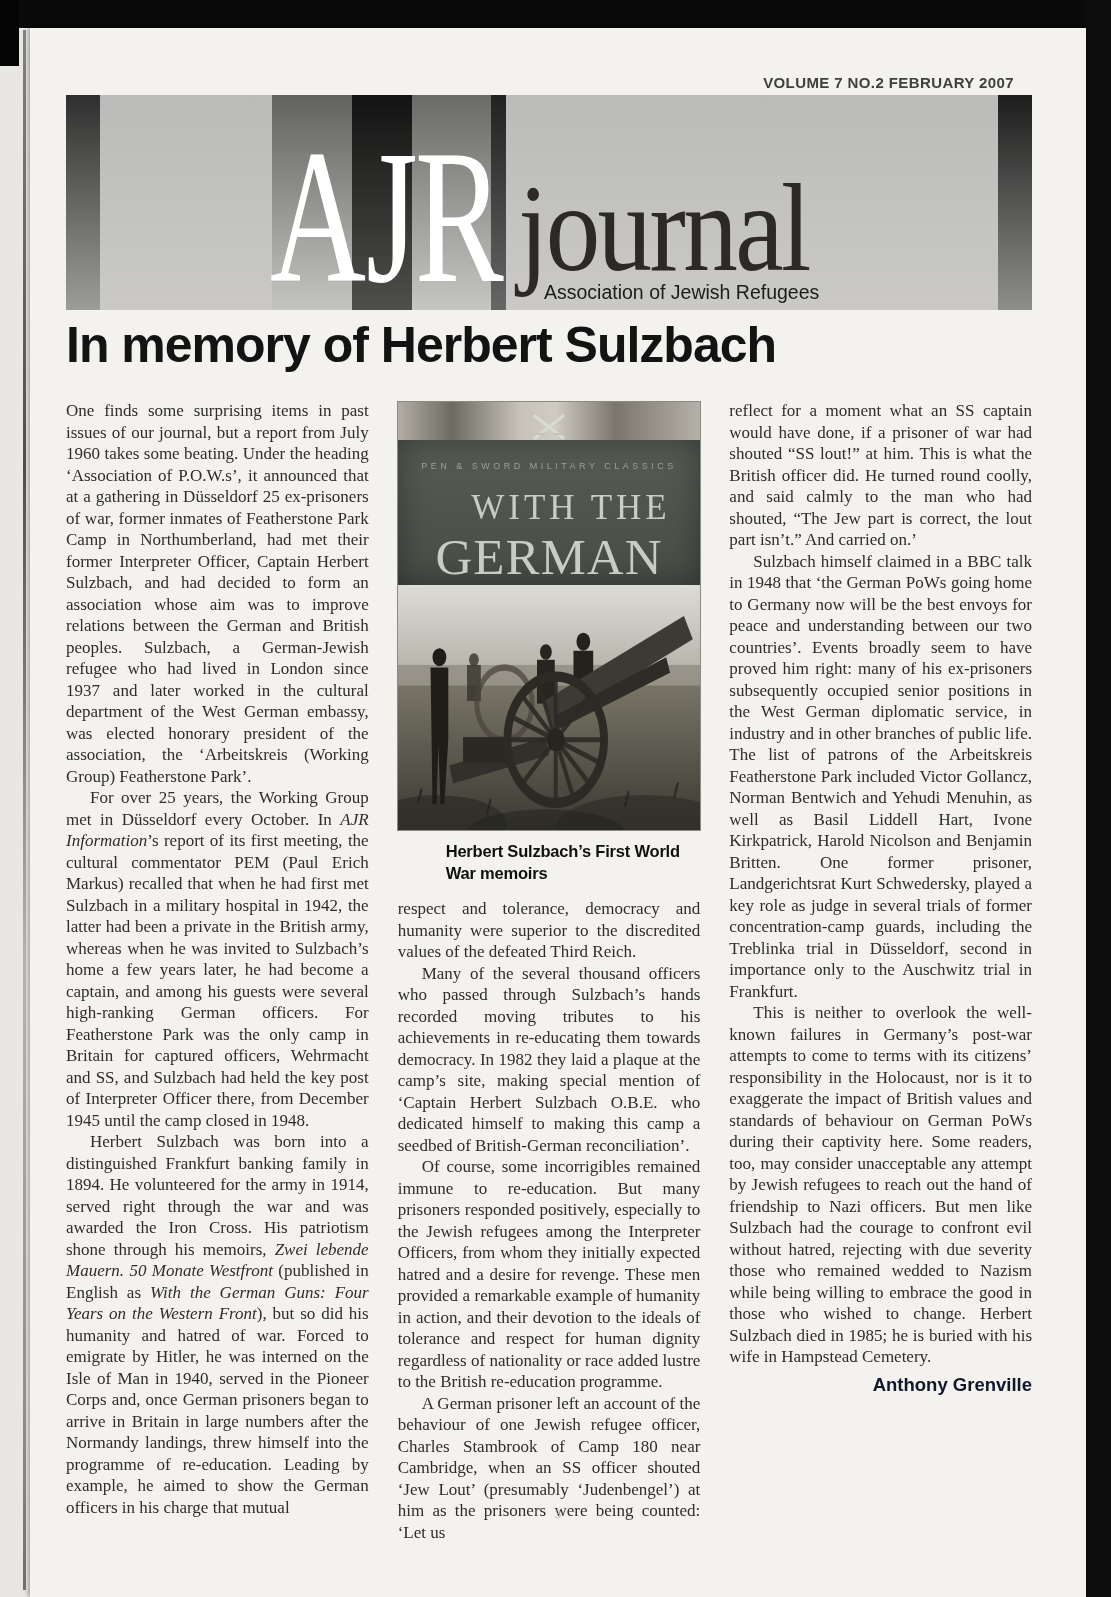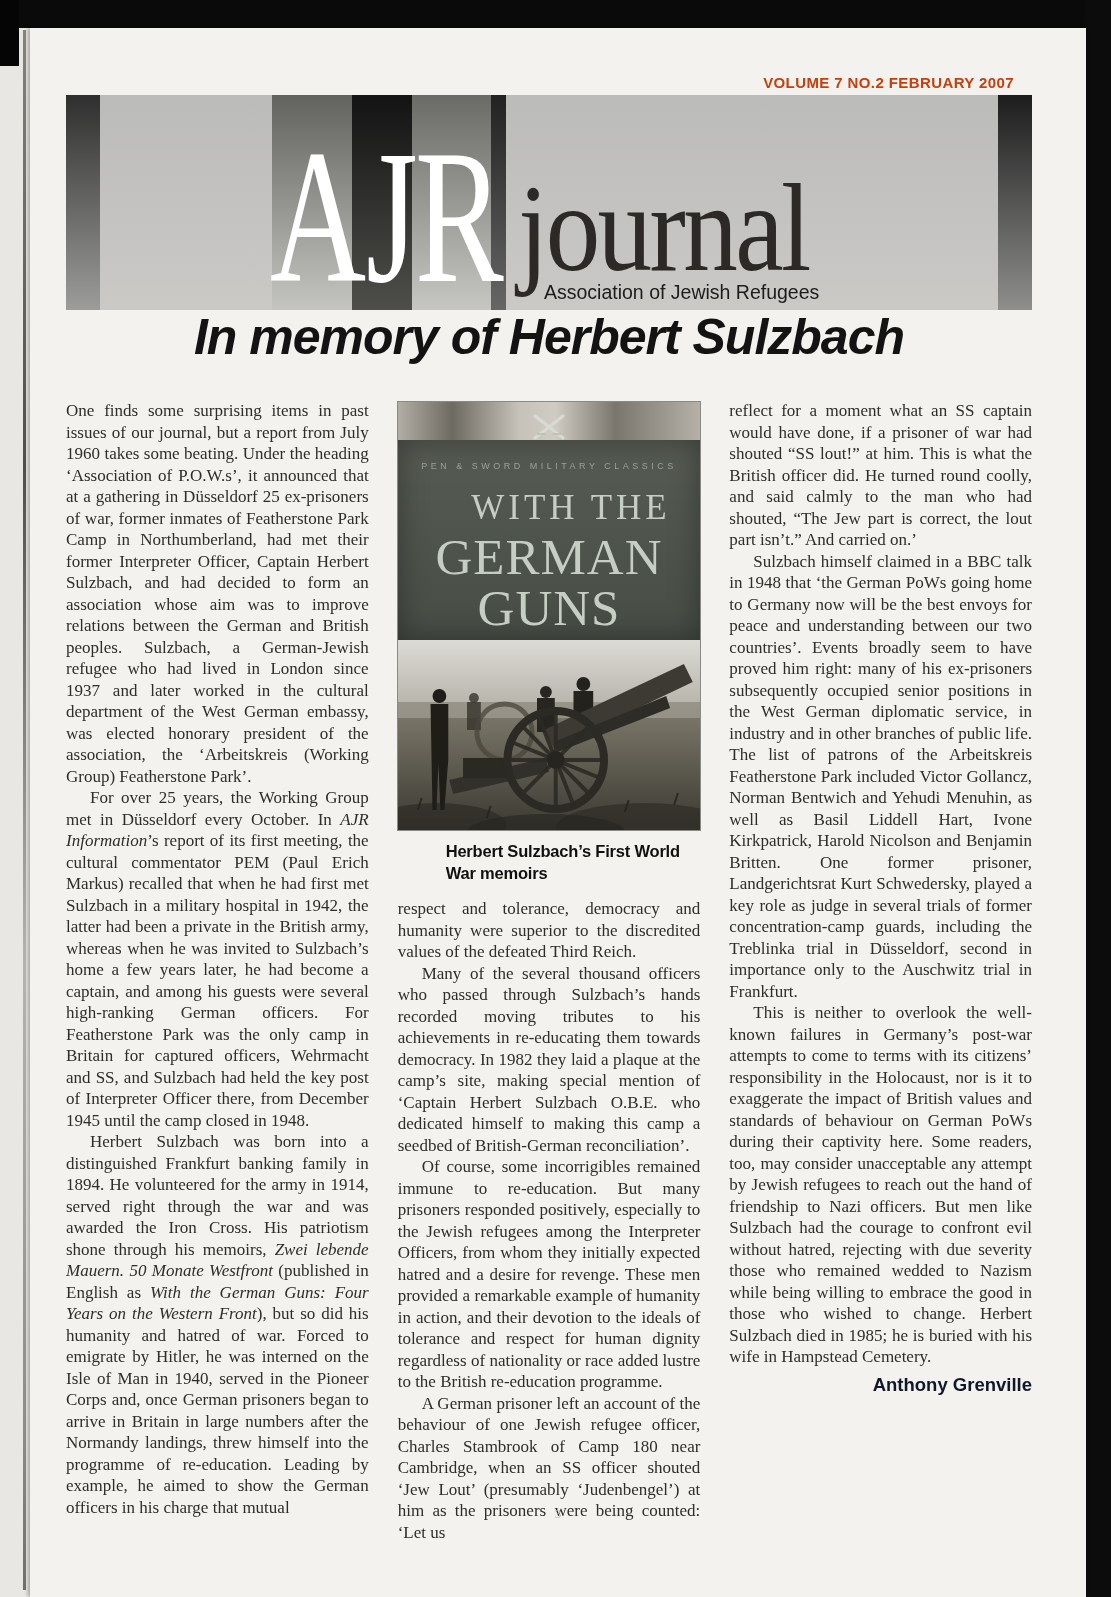--- a/index.html
+++ b/index.html
@@ -5,52 +5,52 @@
   html,body{margin:0;padding:0;}
   body{width:1111px;height:1597px;background:#e8e7e3;overflow:hidden;}
   .stage{position:relative;width:1111px;height:1597px;font-family:"Liberation Serif",serif;}
   .top-band{position:absolute;left:0;top:0;width:1111px;height:28px;background:#0a0a0a;}
   .corner-notch{position:absolute;left:0;top:0;width:19px;height:66px;background:#050505;}
   .right-band{position:absolute;right:0;top:0;width:26px;height:1597px;background:#0c0c0c;}
   .paper{position:absolute;left:30px;top:28px;width:1056px;height:1569px;background:#f3f2ee;box-shadow:-2px 0 4px rgba(0,0,0,.3);}
   .fold-line{position:absolute;left:-7px;top:2px;width:3px;height:1560px;
     background:linear-gradient(#83837c,#4f4f49 28%,#b4b3ad 60%,#8c8b85 90%,#6f6e68);}
   .volume{position:absolute;top:46px;right:72px;font-family:"Liberation Sans",sans-serif;font-weight:700;
-    font-size:15px;letter-spacing:.4px;color:#c2410c;}
+    font-size:15px;letter-spacing:.4px;color:#404040;}
   
   .banner{position:absolute;left:36px;top:67px;width:966px;height:215px;
     background:linear-gradient(180deg,#bbbbba,#cac9c6);}
   .bar{position:absolute;top:0;height:100%;width:34px;}
   .bar.left{left:0;background:linear-gradient(180deg,#2f2f2f,#9c9c9a);}
   .bar.right{right:0;background:linear-gradient(180deg,#1d1d1d,#8e8e8c);}
   .stripe{position:absolute;top:0;height:100%;}
   .s1{left:206px;width:80px;background:linear-gradient(180deg,#62625f,#c4c4c0);}
   .s2{left:286px;width:60px;background:linear-gradient(180deg,#131313,#4e4e4a);}
   .s3{left:346px;width:79px;background:linear-gradient(180deg,#6a6a67,#c6c6c2);}
   .s4{left:425px;width:15px;background:linear-gradient(180deg,#222,#666);}
   .logo-letter{position:absolute;top:27px;font-size:190px;line-height:1;color:#fff;
     transform:scaleX(.70);transform-origin:left top;font-family:"Liberation Serif",serif;}
   .la{left:204px;}.lj{left:300px;}.lr{left:349px;}
   .logo-word{position:absolute;left:452px;top:72px;font-size:124px;line-height:1;color:#2c2927;
     letter-spacing:-3px;transform:scaleX(.88);transform-origin:left top;}
   .logo-sub{position:absolute;left:478px;top:186px;font-family:"Liberation Sans",sans-serif;
     font-size:19.5px;color:#1c1c1c;}
-  .title{position:absolute;left:36px;top:280px;width:966px;margin:0;text-align:center;
-    font-family:"Liberation Sans",sans-serif;font-weight:700;font-size:50px;letter-spacing:-1px;color:#131313;font-style:italic;}
+  .title{position:absolute;left:36px;top:288px;width:966px;margin:0;text-align:left;
+    font-family:"Liberation Sans",sans-serif;font-weight:700;font-size:50px;letter-spacing:-1px;color:#131313;}
   
   .columns{position:absolute;left:36px;top:372px;width:966px;display:flex;gap:29px;}
   .col{flex:1;min-width:0;font-size:17px;line-height:21.5px;text-align:justify;color:#2e2d2a;}
   .para{margin:0;text-indent:24px;}
   .para.nf{text-indent:0;}
   
   .bookfig{margin:2px 0 14px;}
   .cover{height:428px;display:flex;flex-direction:column;box-shadow:0 0 0 1px #8a8a84;}
   .cover-strip{height:38px;flex:none;
     background:linear-gradient(90deg,#b2aea5,#6d6a62 18%,#c6c2b9 40%,#d0ccc3 52%,#7a766d 72%,#b5b1a8);}
-  .cover-panel{height:200px;flex:none;position:relative;text-align:center;
+  .cover-panel{height:145px;flex:none;position:relative;text-align:center;
     background:linear-gradient(180deg,#565b53,#474c45);
     box-shadow:inset 0 0 30px rgba(0,0,0,.35);}
   .swords{position:absolute;top:-30px;left:50%;transform:translateX(-50%);}
   .cover-series{padding-top:16px;font-family:"Liberation Sans",sans-serif;font-size:9px;
     letter-spacing:3.5px;color:#99a295;}
   .cover-t1{margin-top:12px;font-size:35px;letter-spacing:4px;color:#c6cdc2;line-height:1;padding-left:44px;}
   .cover-t2{margin-top:7px;font-size:51px;letter-spacing:1px;color:#c6cdc2;line-height:1;}
   .cover-sub{margin-top:13px;font-size:11.5px;letter-spacing:2px;color:#a2aa9d;padding-left:12px;}
   .cover-author{margin-top:9px;font-family:"Liberation Sans",sans-serif;font-size:11px;
     letter-spacing:7px;color:#9aa193;}

